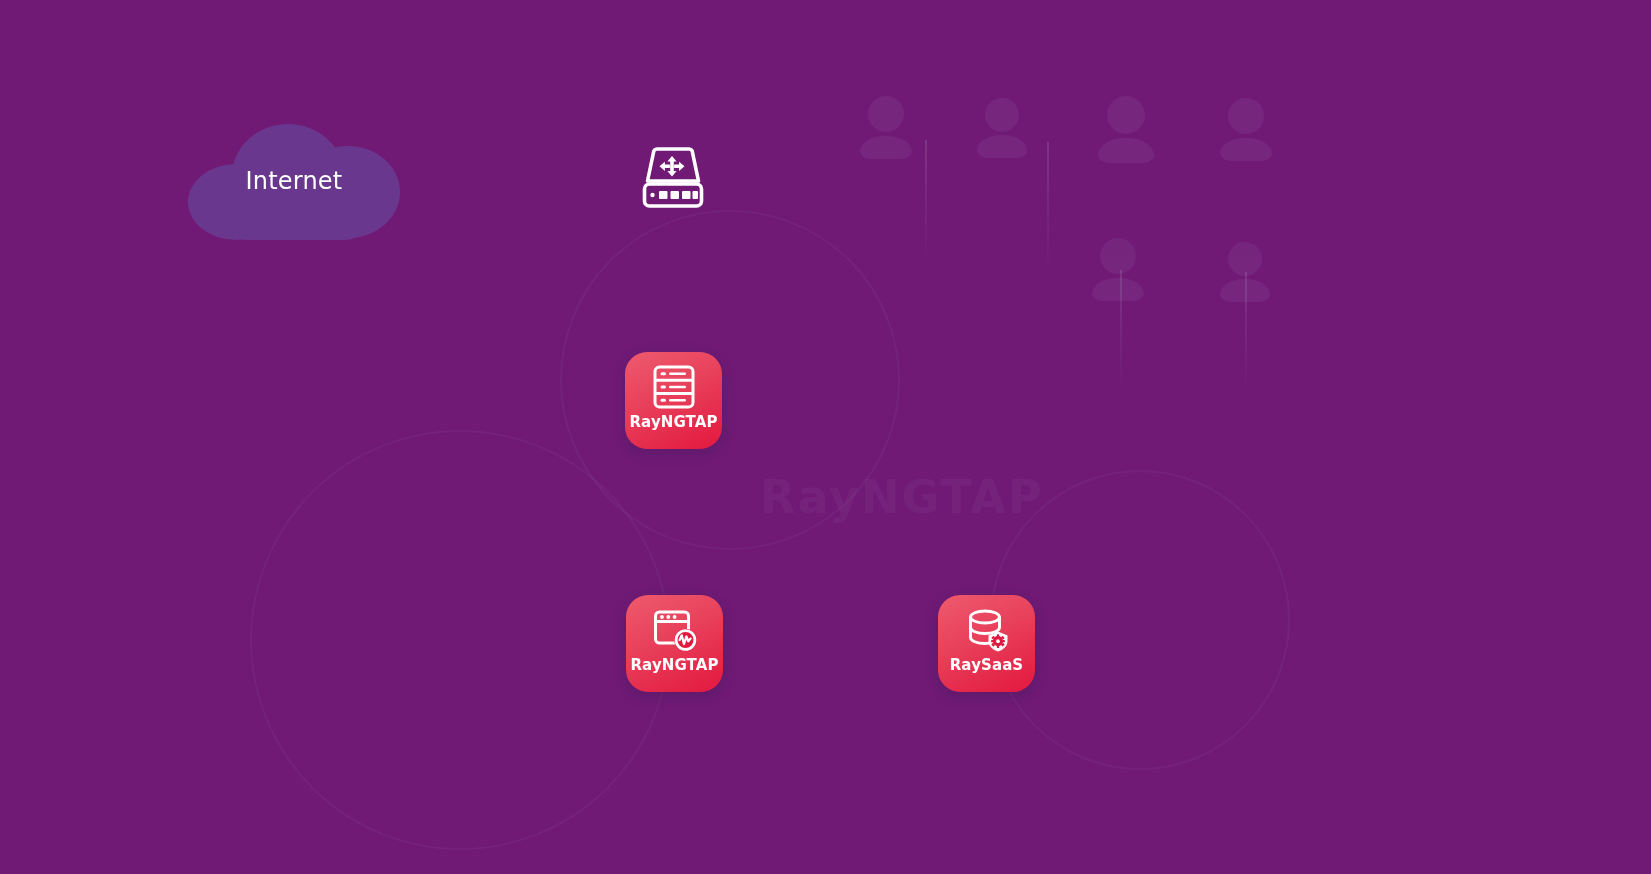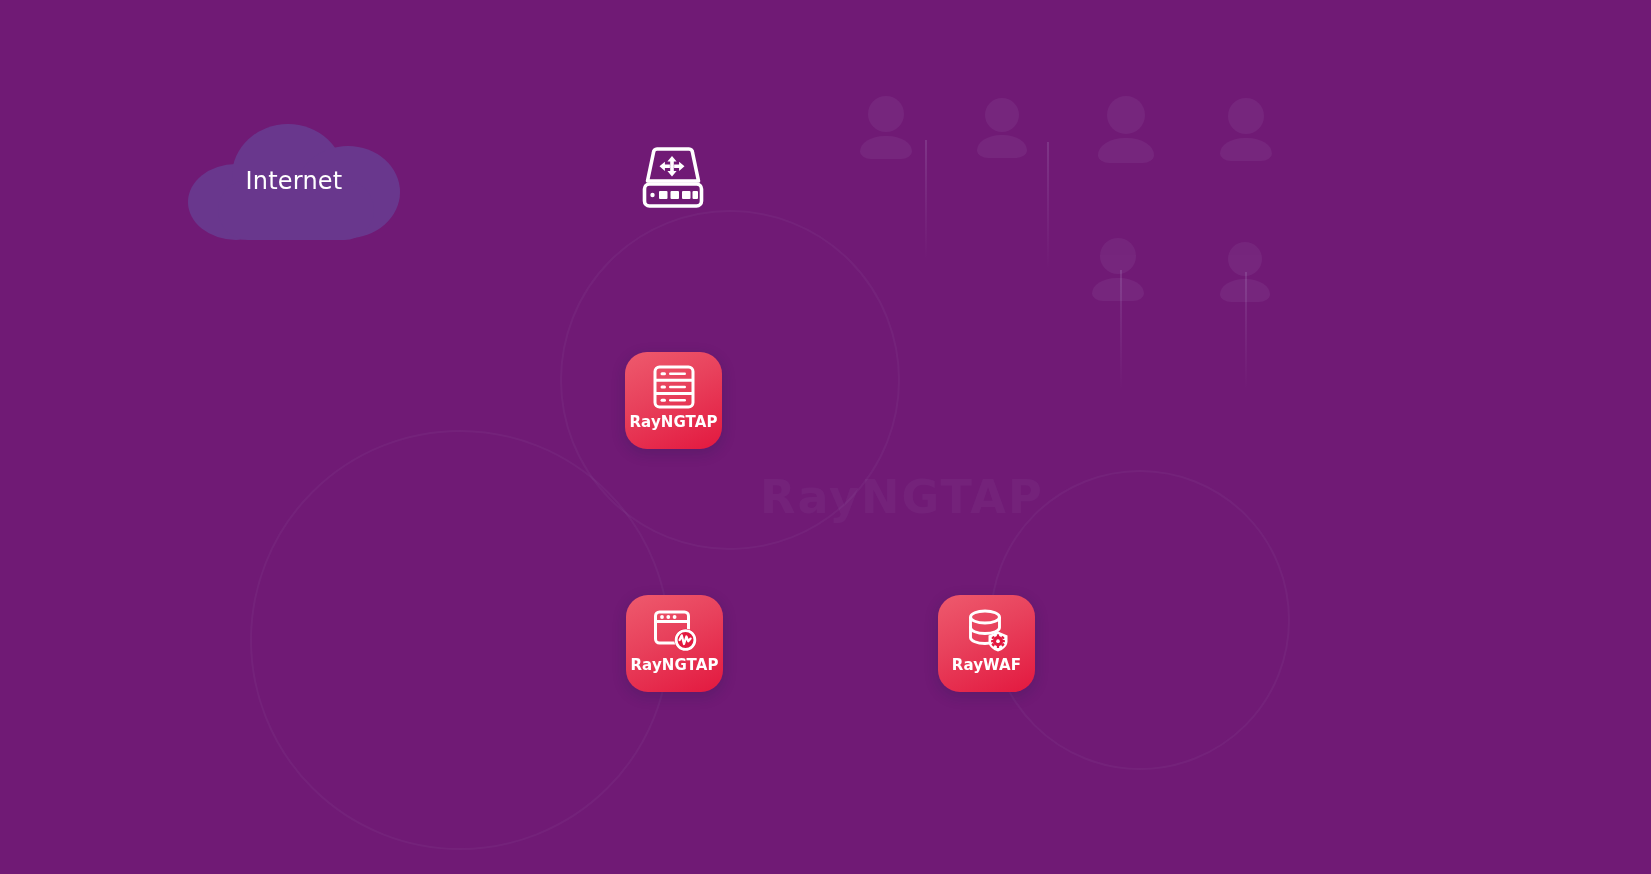--- a/index.html
+++ b/index.html
@@ -271,16 +271,16 @@
             <rect x="-6.9" y="-1.15" width="3.1" height="2.3" rx="0.7"></rect>
             <rect x="3.8" y="-1.15" width="3.1" height="2.3" rx="0.7"></rect>
             <rect x="-6.0" y="-5.1" width="2.3" height="3.1" rx="0.7" transform="rotate(45 -4.85 -3.55)"></rect>
             <rect x="3.7" y="2.0" width="2.3" height="3.1" rx="0.7" transform="rotate(45 4.85 3.55)"></rect>
             <rect x="3.7" y="-5.1" width="2.3" height="3.1" rx="0.7" transform="rotate(-45 4.85 -3.55)"></rect>
             <rect x="-6.0" y="2.0" width="2.3" height="3.1" rx="0.7" transform="rotate(-45 -4.85 3.55)"></rect>
           </g>
         </g>
       </svg>
     </span>
-    <span class="app-label">RayWAF</span>
+    <span class="app-label">RaySaaS</span>
   </div>
 
 </div>
 
 </body></html>

